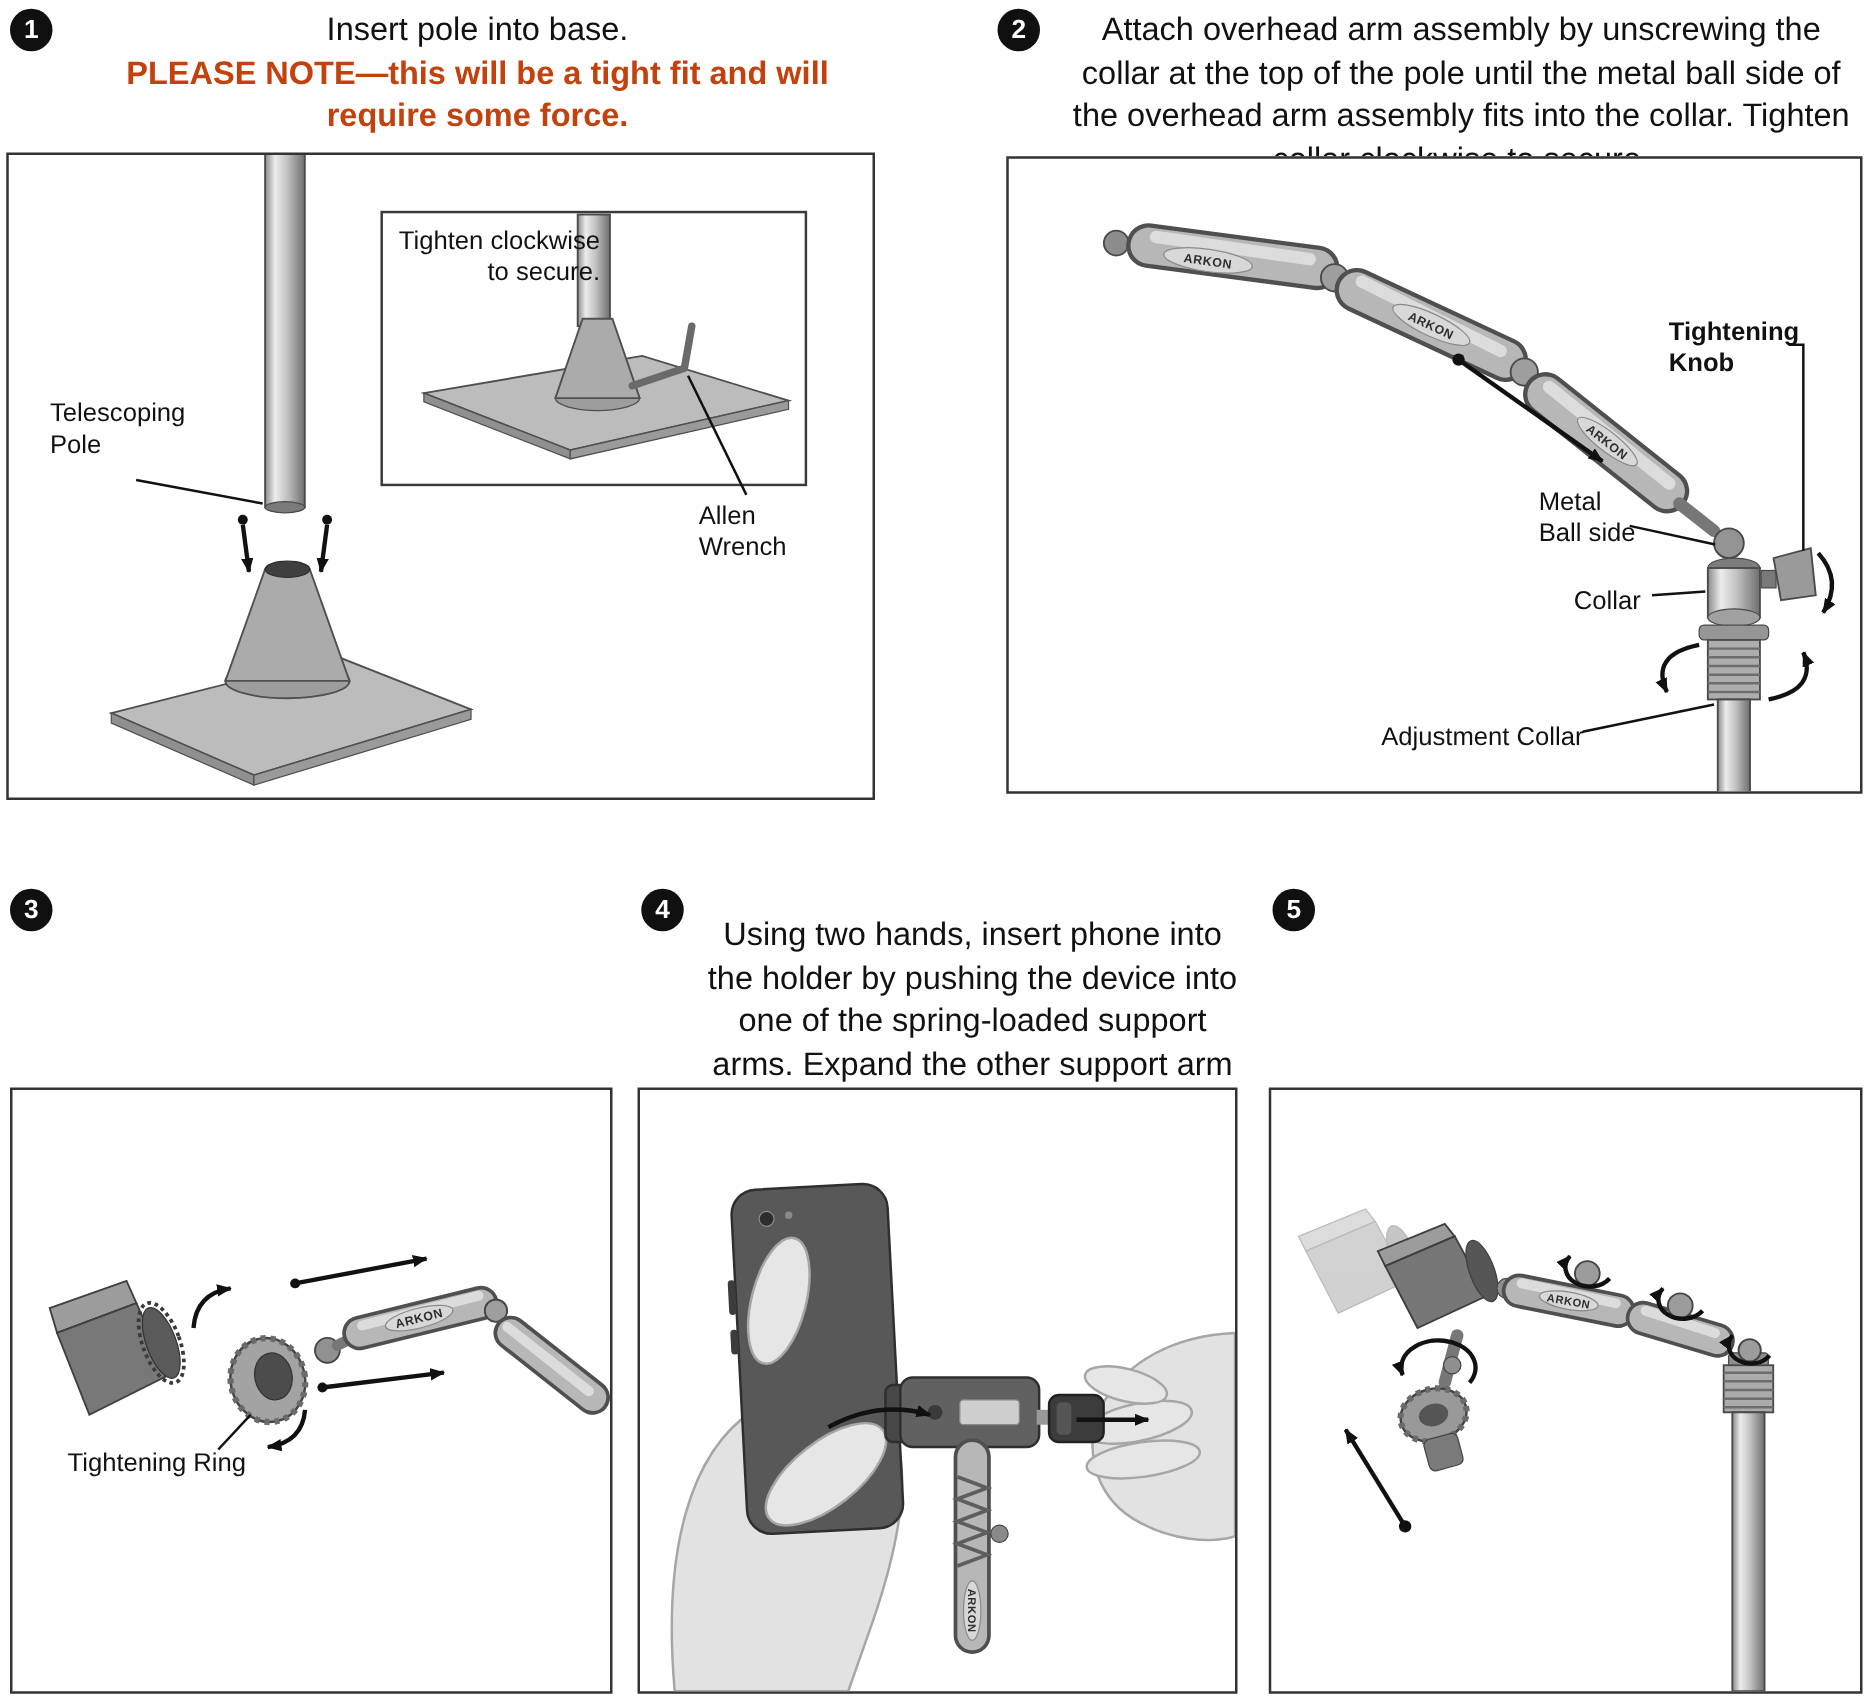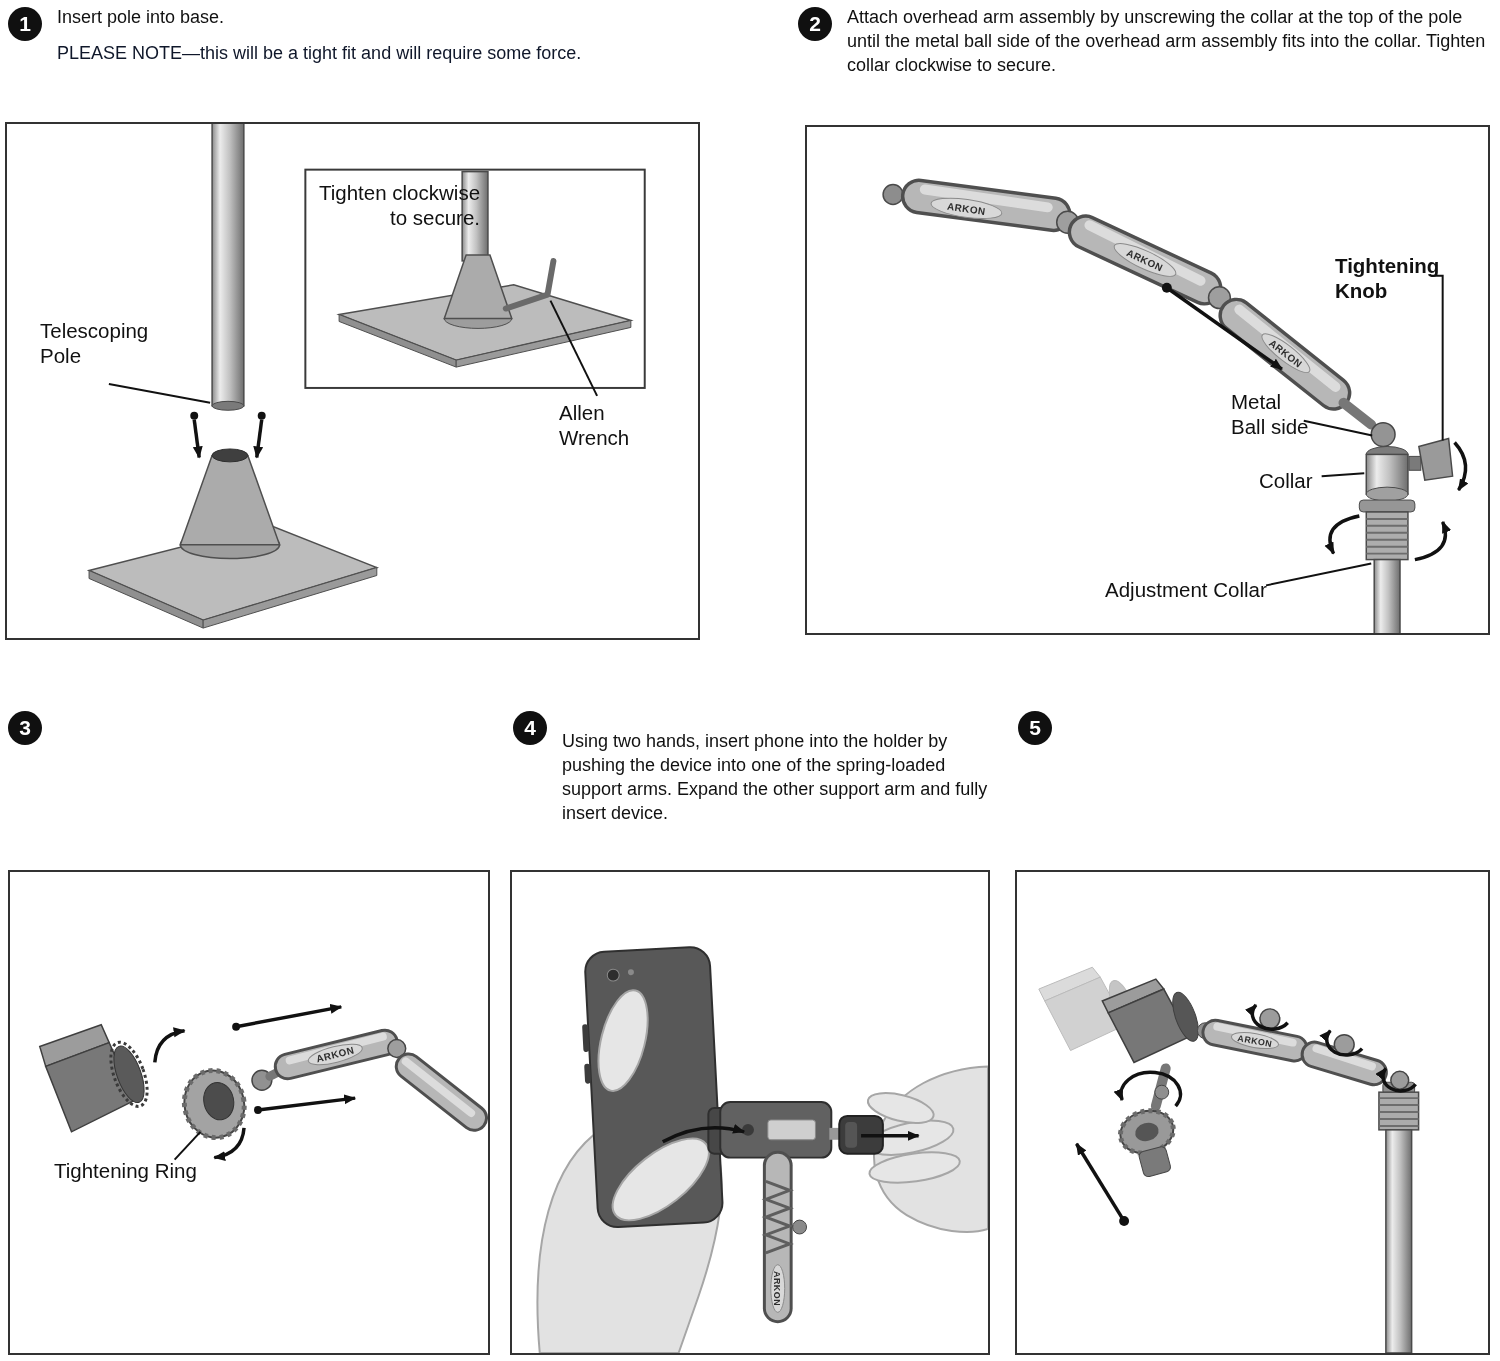--- a/index.html
+++ b/index.html
@@ -9,22 +9,22 @@
     font-family:"Liberation Sans", sans-serif; color:#111;
   }
   .page { position:absolute; inset:0; overflow:hidden; }
 
   .step-header { position:absolute; display:flex; gap:15px; align-items:flex-start; }
   .badge {
     width:34px; height:34px; border-radius:50%; background:#101010; color:#fff;
     font-weight:bold; font-size:21px; display:flex; align-items:center; justify-content:center;
     flex:0 0 auto; margin-top:1px;
   }
-  .step-text { font-size:18px; line-height:1.33; }
-  .note { color:#0f172a; font-weight:400;margin-top:12px; }
+  .step-text { font-size:26px; line-height:1.33;text-align:center; }
+  .note { color:#c2410c; font-weight:700; }
 
   .fig { position:absolute; border:2px solid #333; background:#fff; }
   .fig svg { position:absolute; left:0; top:0; width:100%; height:100%; display:block; }
   .fig-label {
     position:absolute; font-size:20.5px; line-height:1.22;
     white-space:pre-line; color:#111;
   }
 
   
   .capO  { stroke:#4f4f4f; stroke-width:36; stroke-linecap:round; fill:none; }

